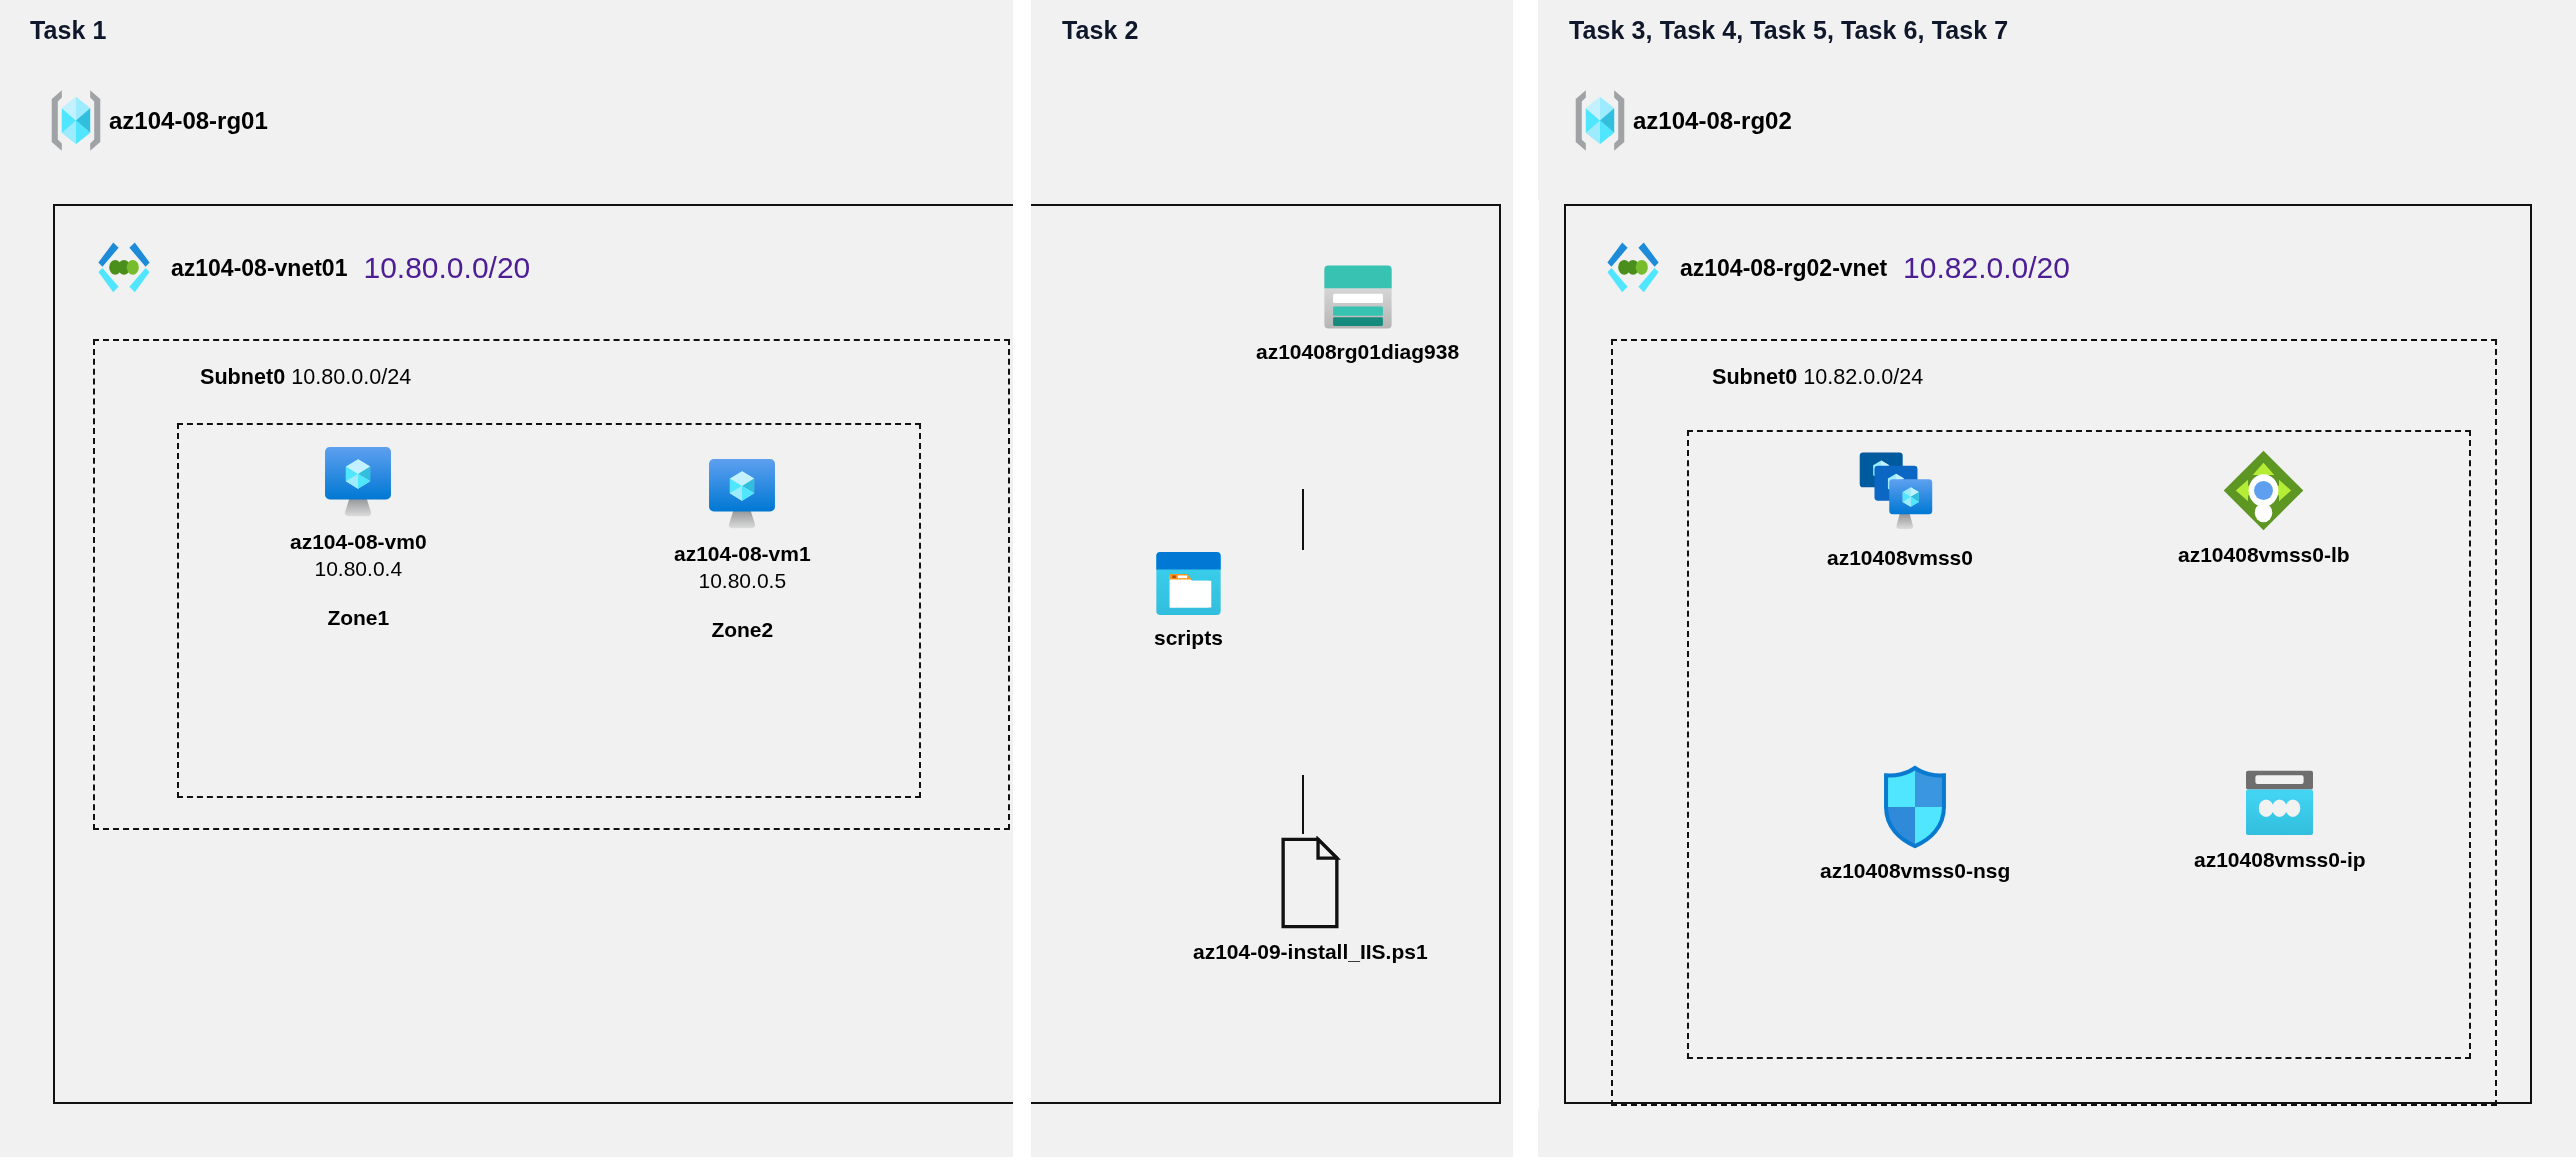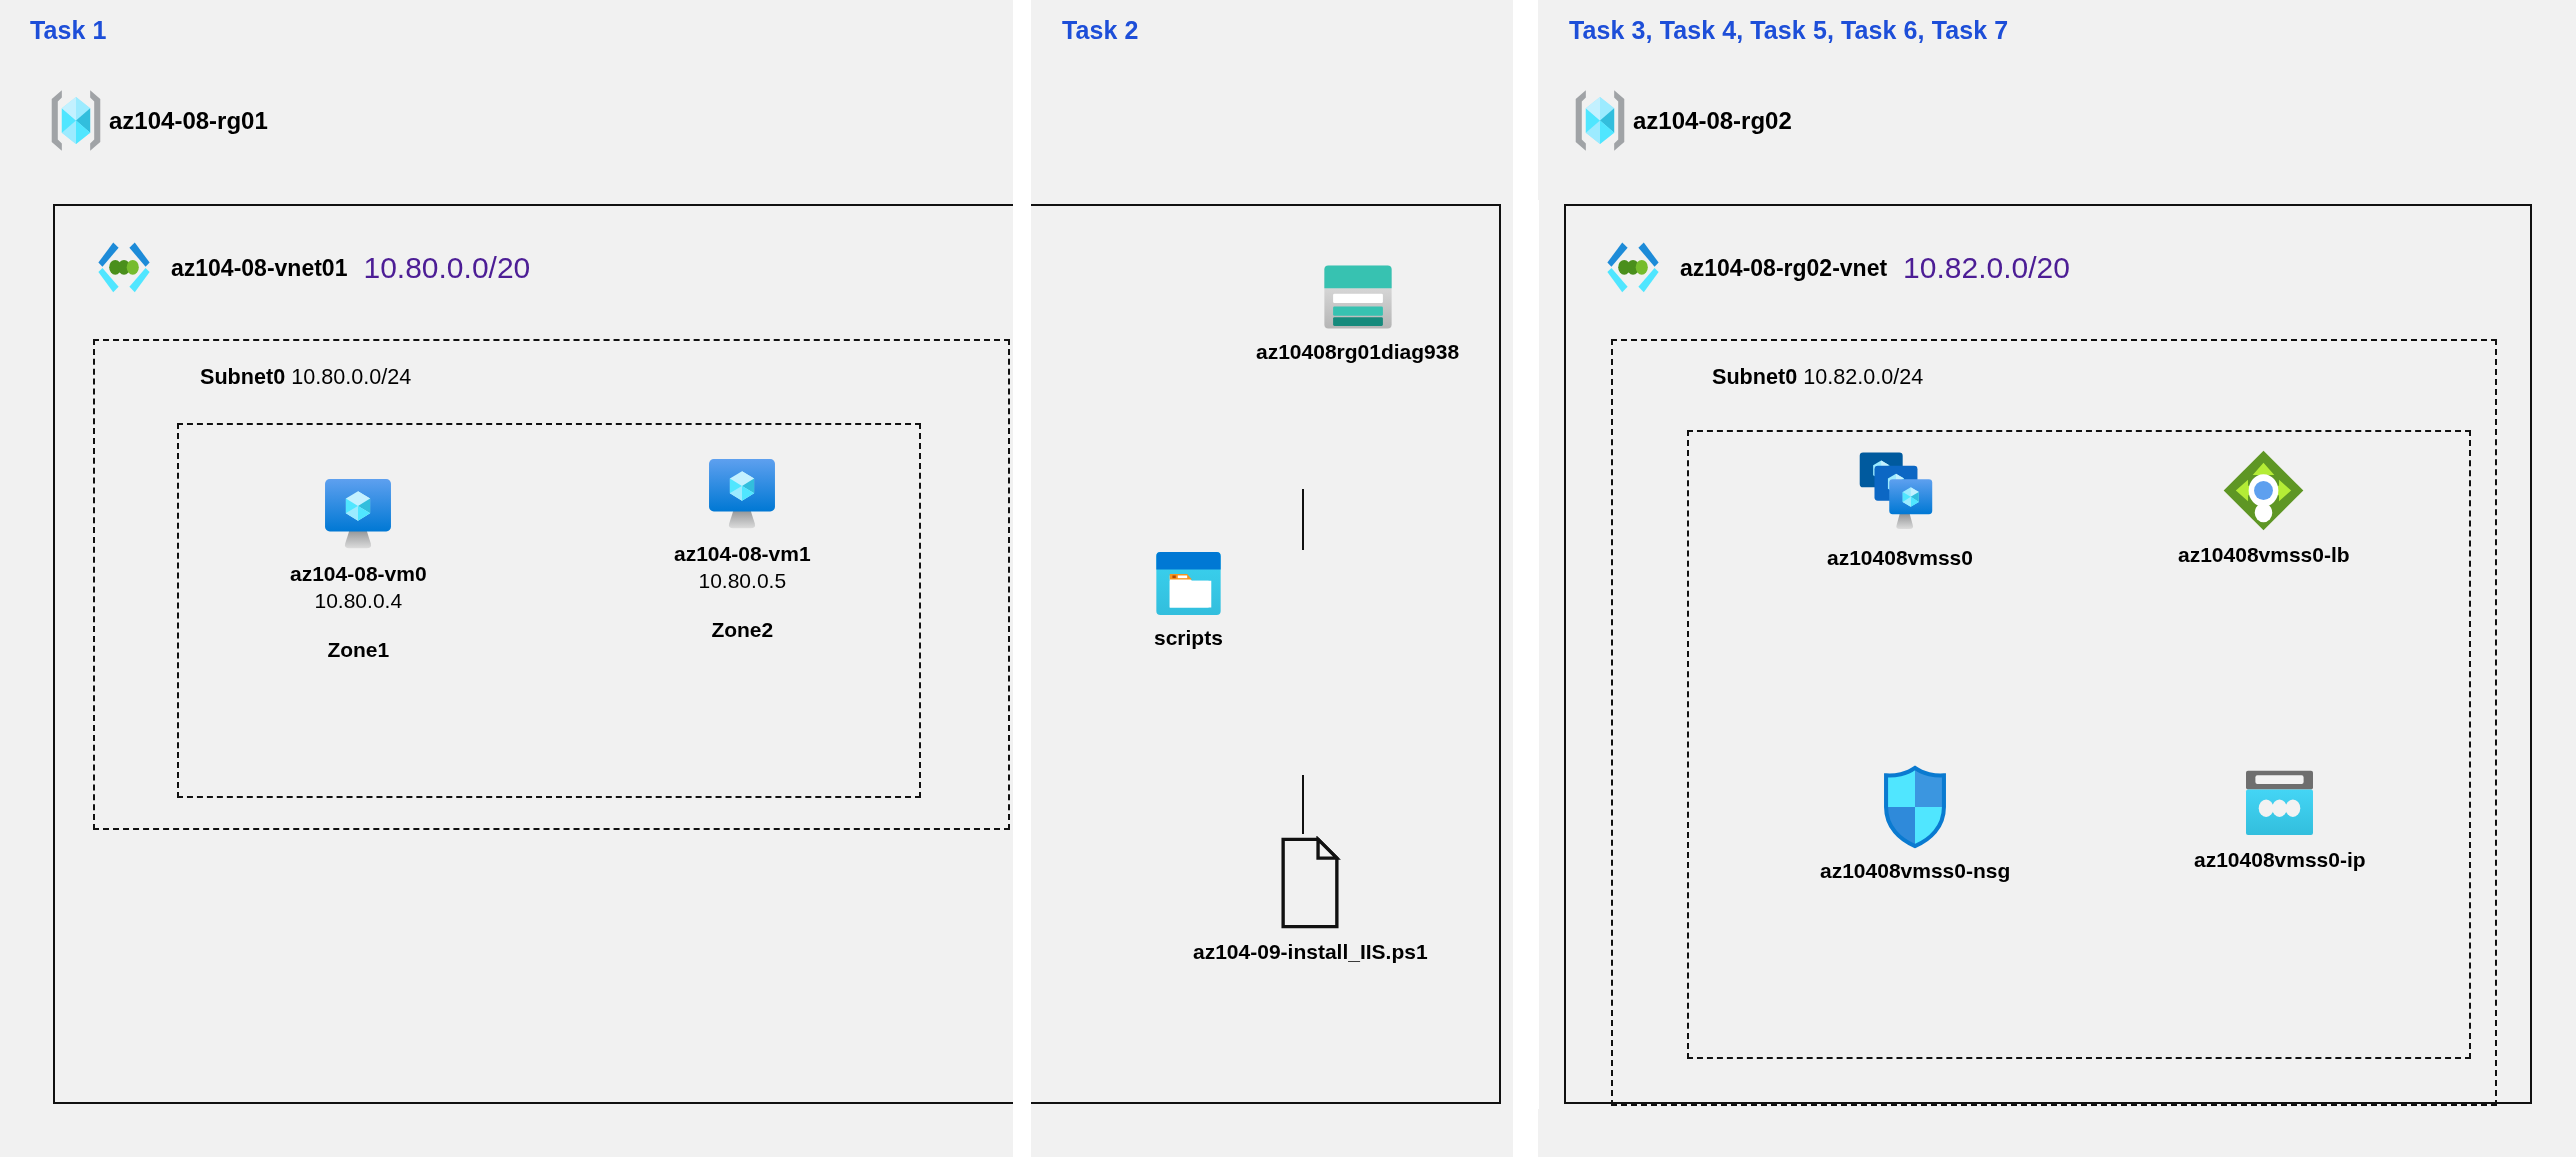--- a/index.html
+++ b/index.html
@@ -5,21 +5,21 @@
   html,body{margin:0;padding:0;background:#ffffff;}
   body{width:2576px;height:1166px;position:relative;
        font-family:"Liberation Sans","DejaVu Sans",sans-serif;
        -webkit-font-smoothing:antialiased;}
 
   .panel{position:absolute;background:#f1f1f1;}
   #panel-task1{left:0px;  top:0px; width:1013px; height:1157px;}
   #panel-task2{left:1031px;top:0px; width:482px;  height:1157px;}
   #panel-task3{left:1538px;top:0px; width:1038px; height:1157px;}
 
-  .task-label{position:absolute;color:#1d4ed8;font-weight:bold;font-size:25px;
+  .task-label{position:absolute;color:#0f172a;font-weight:bold;font-size:25px;
               letter-spacing:0.1px;white-space:nowrap;}
   #task1-label{left:30px;  top:16px;}
   #task2-label{left:1062px;top:16px;}
   #task3-label{left:1569px;top:16px;}
 
   
   .rg-row{position:absolute;display:flex;align-items:center;gap:4px;}
   #rg01-row{left:47px;  top:88px;}
   #rg02-row{left:1571px;top:88px;}
   .rg-name{font-size:24px;font-weight:bold;color:#000;white-space:nowrap;}
@@ -54,21 +54,21 @@
 
   
   .node{position:absolute;display:flex;flex-direction:column;align-items:center;}
   .node .cap{font-size:21px;font-weight:bold;color:#000;white-space:nowrap;
              text-align:center;margin-top:9.4px;line-height:1.28;}
   .node .sub{font-size:21px;font-weight:normal;color:#000;text-align:center;
              line-height:1.28;}
   .node .zone{font-size:21px;font-weight:bold;color:#000;text-align:center;
               margin-top:23px;}
 
-  #vm0{left:290px;  top:476px;justify-content:flex-end;}
+  #vm0{left:290px;  top:444px;justify-content:flex-end;}
   #vm1{left:674px; top:456px;}
   #stg{left:1256px; top:264px;}
   #blob{left:1154px;top:551px;}
   #ps1{left:1193px; top:836px;}
   #vmss0{left:1827px;  top:448px;}
   #vmsslb{left:2178px;  top:448px;}
   #vmssnsg{left:1820px; top:765px;}
   #vmssip{left:2194px;  top:769px;}
 
   

